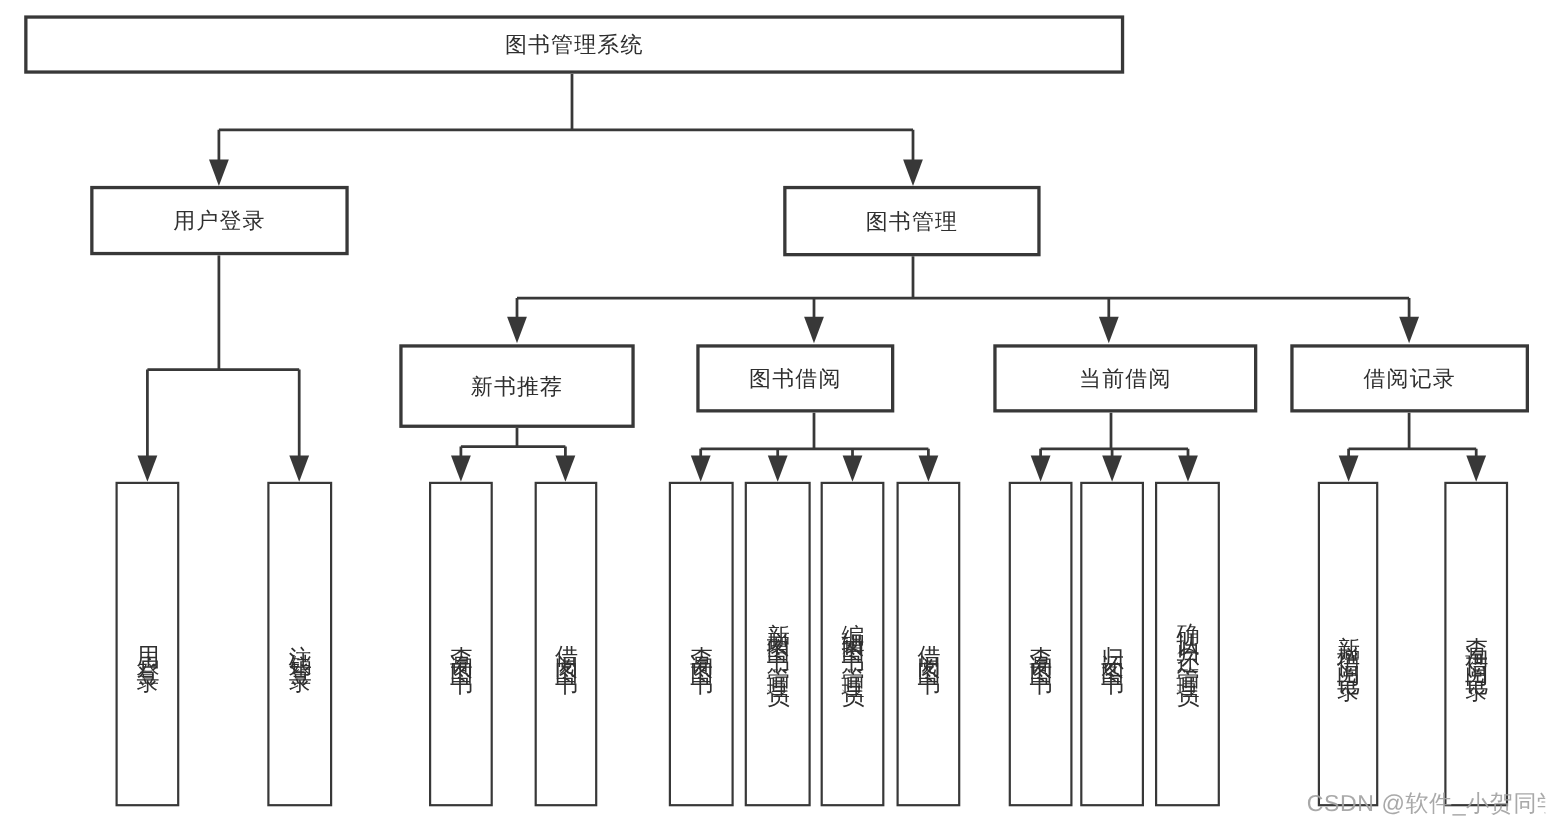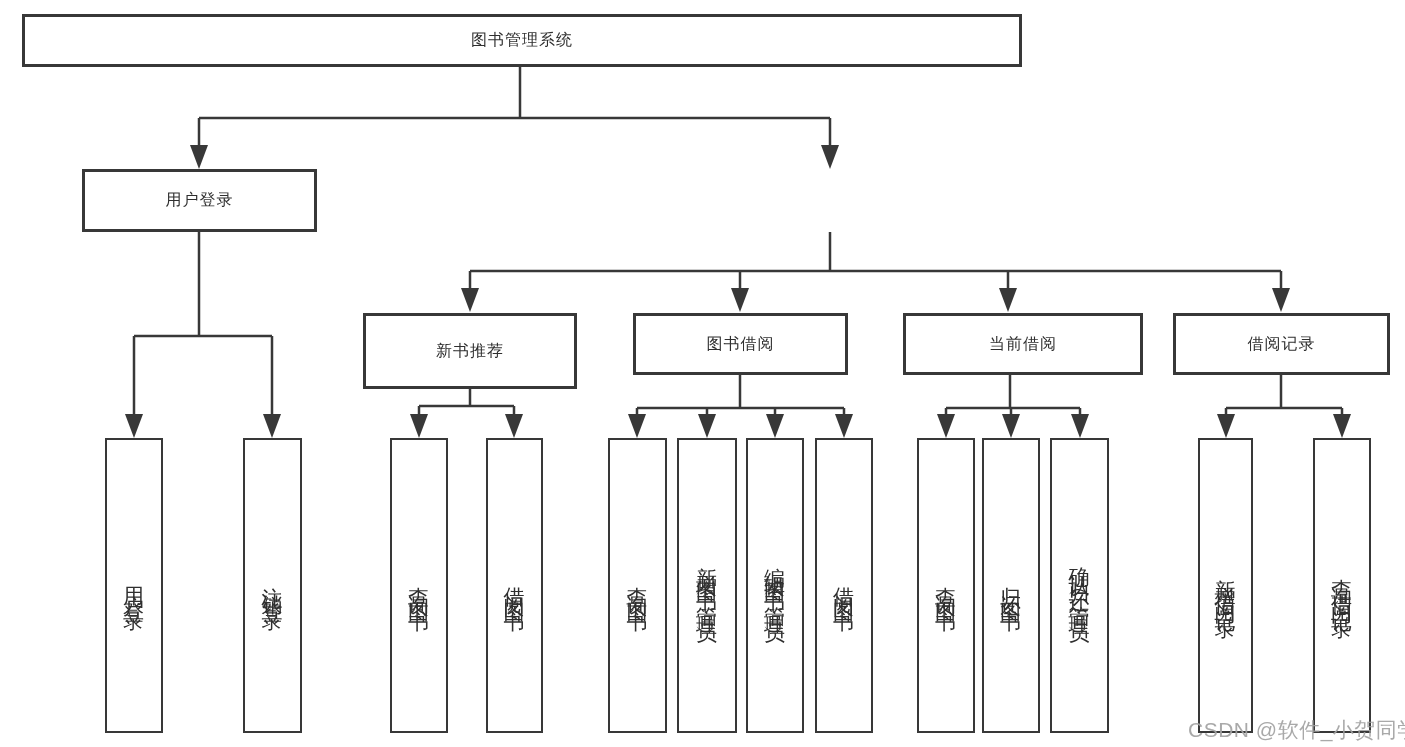--- a/index.html
+++ b/index.html
@@ -8,21 +8,21 @@
     font-family:"Liberation Sans",sans-serif;overflow:hidden;
   }
   #connectors{position:absolute;left:0;top:0;width:1405px;height:747px;}
   .node{
     position:absolute;box-sizing:border-box;background:#ffffff;
     display:flex;align-items:center;justify-content:center;
     color:#2f2f2f;
   }
   .h-node{
     border:3px solid #383838;
-    font-size:16px;letter-spacing:1px;
+    font-size:20px;letter-spacing:1px;
   }
   .v-node{
     border:2.5px solid #383838;
     top:438px;height:295px;
     font-size:21px;
   }
   .v-node .vtxt{
     writing-mode:vertical-rl;text-orientation:mixed;
     letter-spacing:8px;line-height:1;white-space:nowrap;
   }
@@ -94,25 +94,28 @@
     </g>
   </svg>
 
   <div class="node h-node" style="left:22px;top:14px;width:1000px;height:53px;">
     <span>图书管理系统</span>
   </div>
 
   <div class="node h-node" style="left:82px;top:169px;width:235px;height:63px;">
     <span>用户登录</span>
   </div>
+  <div class="node h-node" style="left:712px;top:169px;width:234px;height:64px;">
+    <span>图书管理</span>
+  </div>
 
   <div class="node h-node" style="left:363px;top:313px;width:214px;height:76px;">
     <span>新书推荐</span>
   </div>
-  <div class="node h-node" style="left:633px;top:313px;width:215px;height:62px;">
+  <div class="node h-node" style="left:633px;top:313px;width:180px;height:62px;">
     <span>图书借阅</span>
   </div>
   <div class="node h-node" style="left:903px;top:313px;width:240px;height:62px;">
     <span>当前借阅</span>
   </div>
   <div class="node h-node" style="left:1173px;top:313px;width:217px;height:62px;">
     <span>借阅记录</span>
   </div>
 
   <div class="node v-node" style="left:105px;width:58px;">

